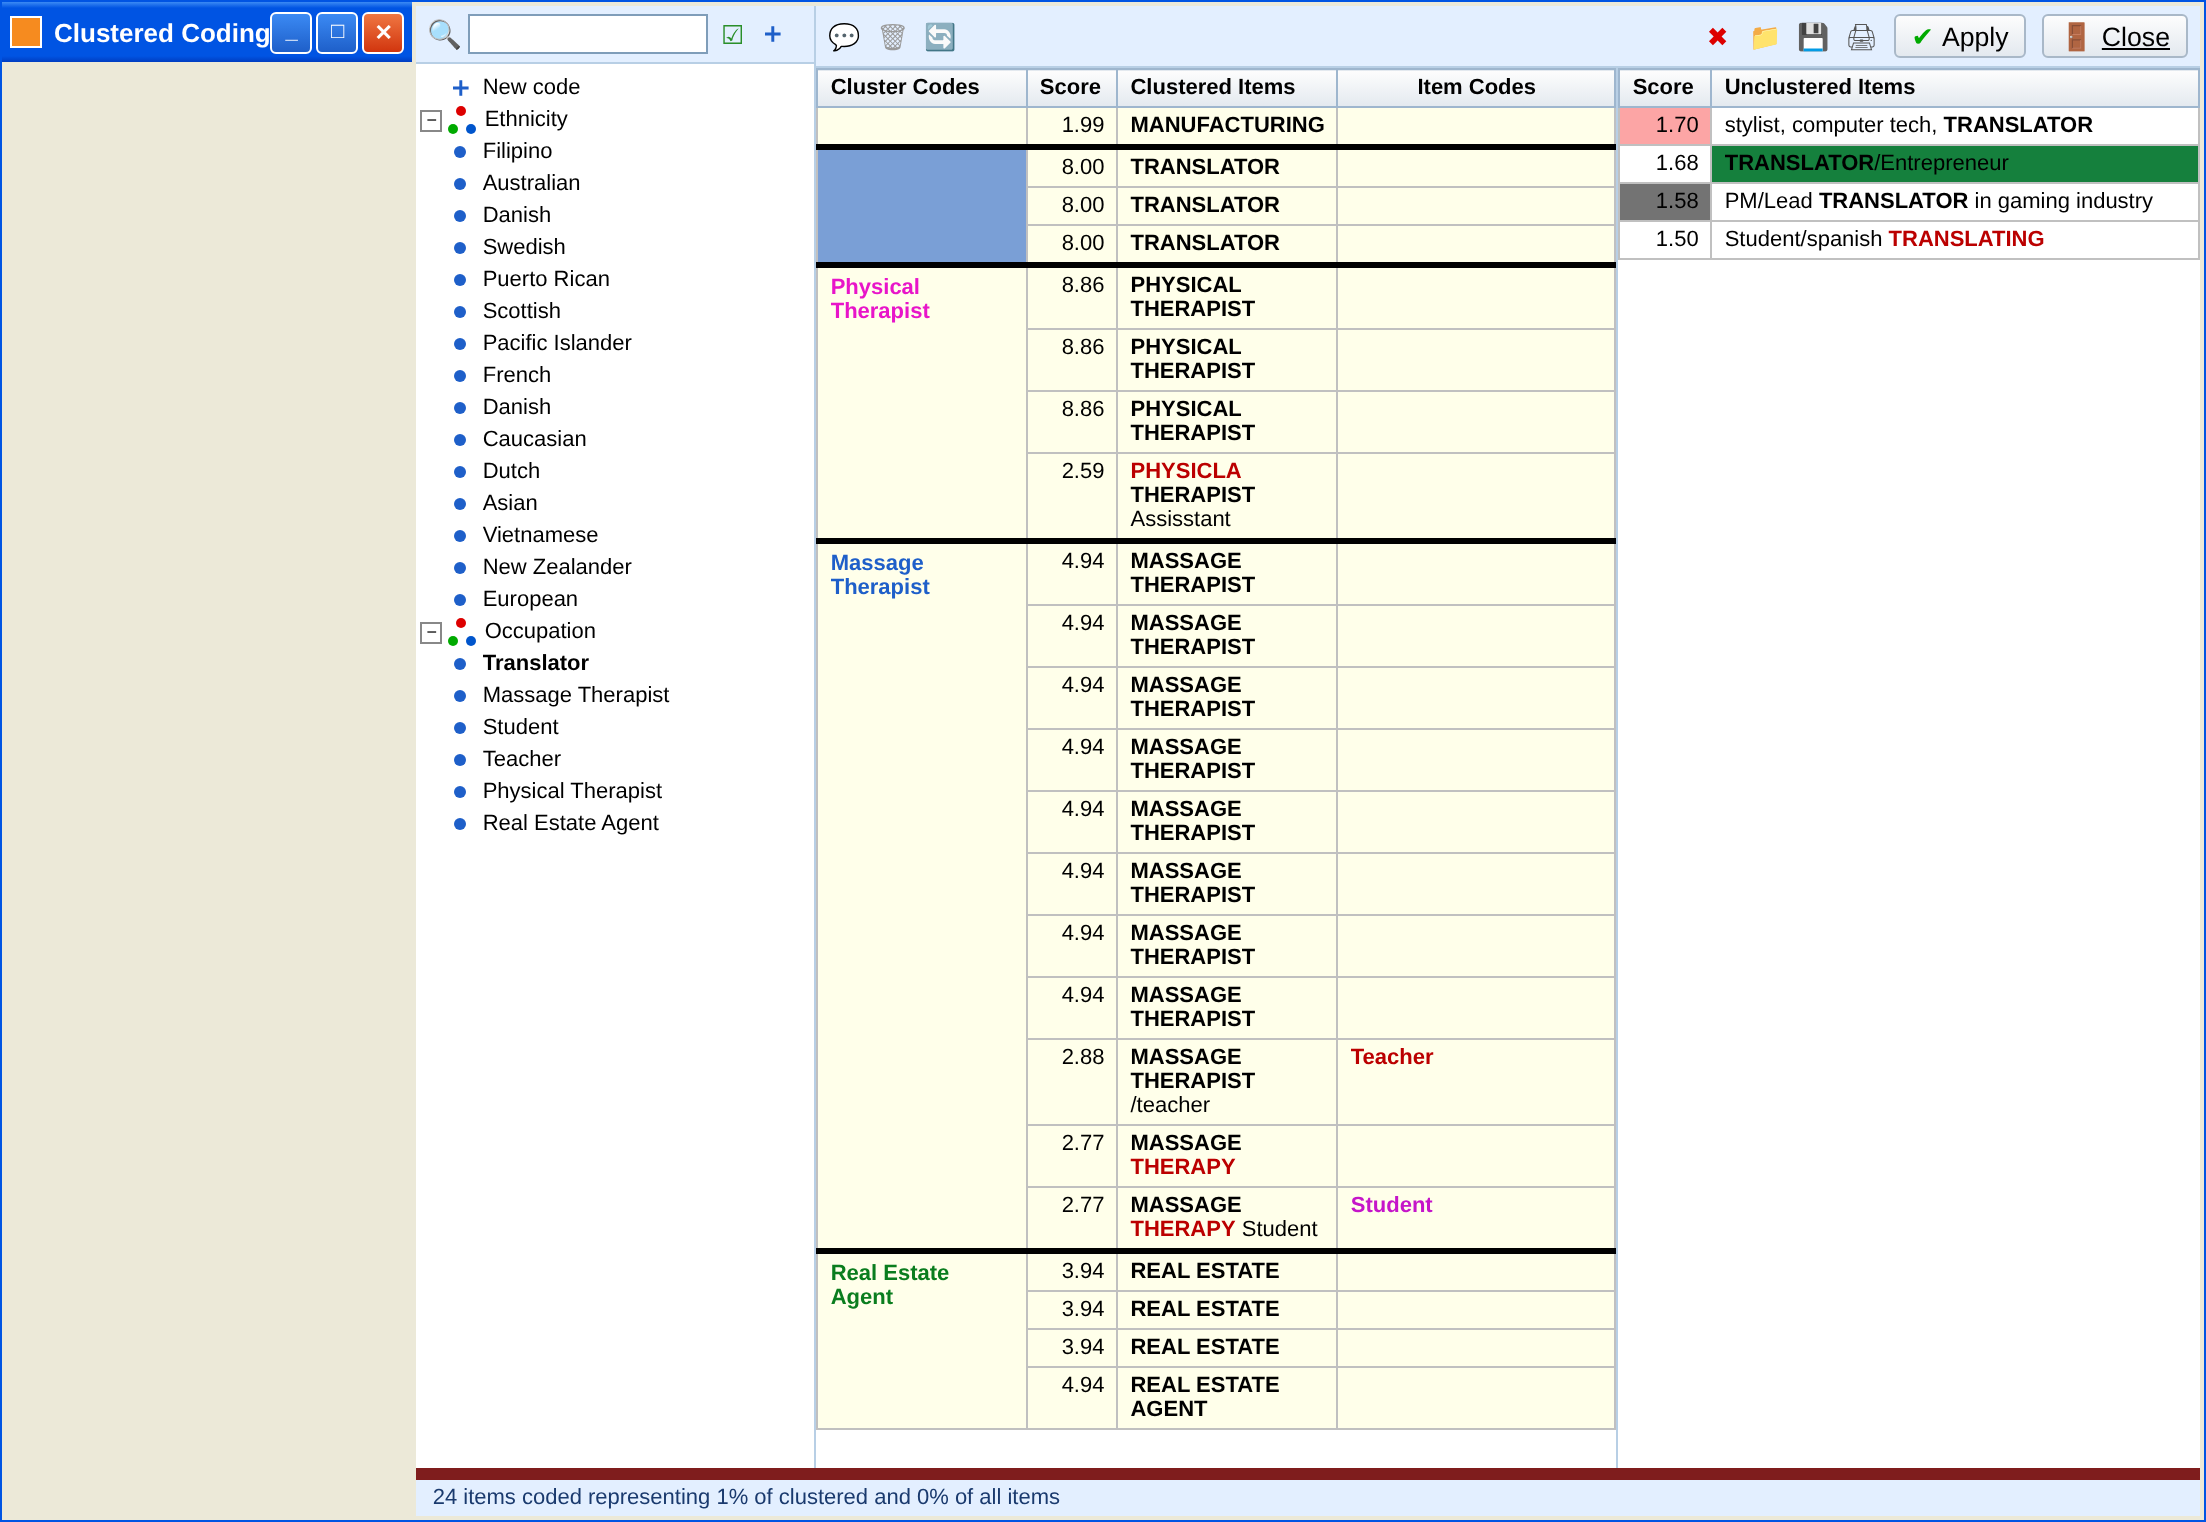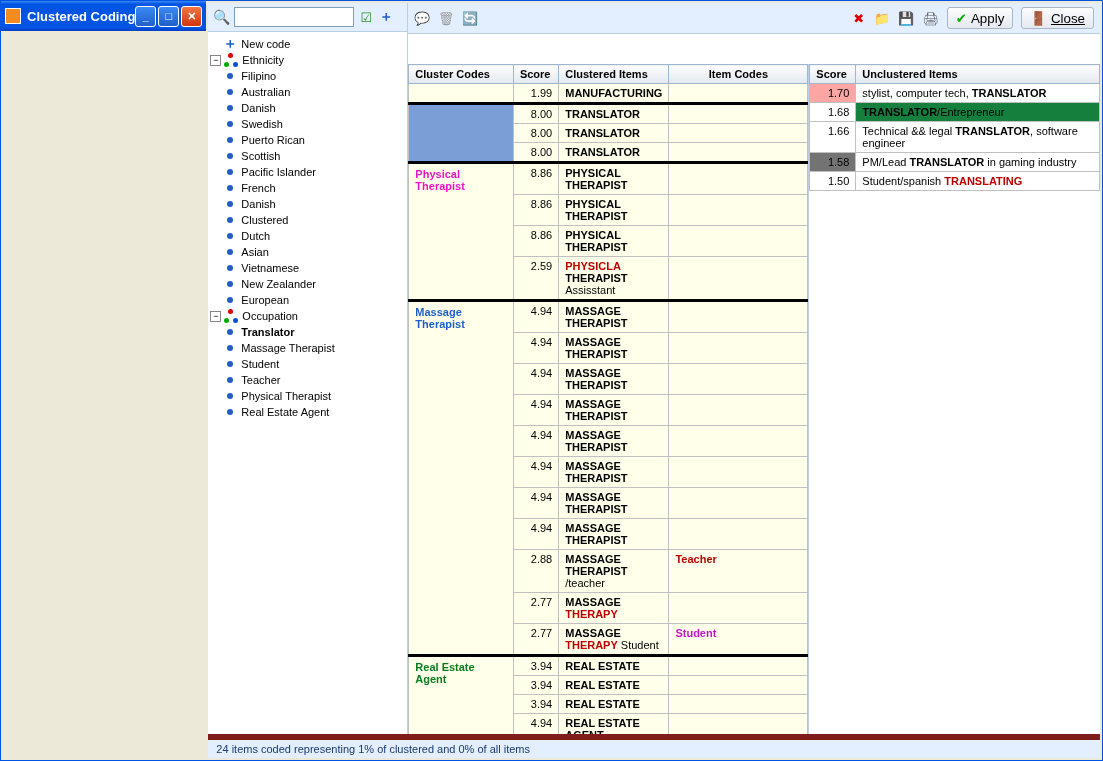--- a/index.html
+++ b/index.html
@@ -29,21 +29,21 @@
   .bullet { width: 6px; height: 6px; background: #1e5fc9; border-radius: 50%; }
   .multi-bullet { position: relative; width: 14px; height: 14px; }
   .multi-bullet span { position: absolute; width: 5px; height: 5px; border-radius: 50%; }
   .multi-bullet span:nth-child(1){ background:#d00; top:0; left:4px;}
   .multi-bullet span:nth-child(2){ background:#0a0; bottom:0; left:0;}
   .multi-bullet span:nth-child(3){ background:#05c; bottom:0; right:0;}
   .bold { font-weight: bold; }
   .indent2 { }
   .center-pane { flex: 1; display: flex; flex-direction: column; overflow: hidden; }
   .center-tools { display: flex; align-items: center; padding: 4px 6px; gap: 8px; background: #e3efff; border-bottom: 1px solid #b8cfe5; }
-  .center-body { flex: 1; display: flex; overflow: hidden; margin-top: 30px; }
+  .center-body { flex: 1; display: flex; overflow: hidden; }
   .grid-wrap { overflow-y: scroll; flex: 1; }
   .grid-wrap.main { flex: 1; min-width: 400px; }
   .grid-wrap.right { width: 240px; border-left: 1px solid #b8cfe5; }
   table { border-collapse: collapse; width: 100%; }
   th { background: linear-gradient(#fdfdfd, #e3e9ef); border: 1px solid #9eb6ce; padding: 3px 6px; font-weight: bold; text-align: left; position: sticky; top: 0; }
   td { border: 1px solid #c0c0c0; padding: 3px 6px; vertical-align: top; background: #ffffea; }
   td.score { text-align: right; width: 46px; }
   td.cluster-code { width: 120px; background: #ffffea; vertical-align: top; padding-top: 4px; font-weight: bold; }
   td.selected { background: #7a9fd6 !important; }
   .cc-physical { color: #e815c9; }
@@ -161,21 +161,21 @@
               <span class="node-ico">
                 <span class="bullet"></span>
               </span>
               <span>Danish</span>
             </div>
             <div class="tree-item indent2">
               <span class="exp-empty"></span>
               <span class="node-ico">
                 <span class="bullet"></span>
               </span>
-              <span>Clustered</span>
+              <span>Caucasian</span>
             </div>
             <div class="tree-item indent2">
               <span class="exp-empty"></span>
               <span class="node-ico">
                 <span class="bullet"></span>
               </span>
               <span>Dutch</span>
             </div>
             <div class="tree-item indent2">
               <span class="exp-empty"></span>
@@ -427,24 +427,20 @@
               <tbody id="unclustered-body">
                   <tr>
                     <td class="score" style="background:#fca5a5">1.70</td>
                     <td style="background:#fff">stylist, computer tech, <b>TRANSLATOR</b></td>
                   </tr>
                   <tr>
                     <td class="score" style="background:#fff">1.68</td>
                     <td style="background:#15803d"><b>TRANSLATOR</b>/Entrepreneur</td>
                   </tr>
                   <tr>
-                    <td class="score" style="background:#fff">1.66</td>
-                    <td style="background:#fff">Technical &amp;&amp; legal <b>TRANSLATOR</b>, software engineer</td>
-                  </tr>
-                  <tr>
                     <td class="score" style="background:#737373">1.58</td>
                     <td style="background:#fff">PM/Lead <b>TRANSLATOR</b> in gaming industry</td>
                   </tr>
                   <tr>
                     <td class="score" style="background:#fff">1.50</td>
                     <td style="background:#fff">Student/spanish <span class="hl"><b>TRANSLATING</b></span></td>
                   </tr>
                 </tbody>
             </table>
           </div>

